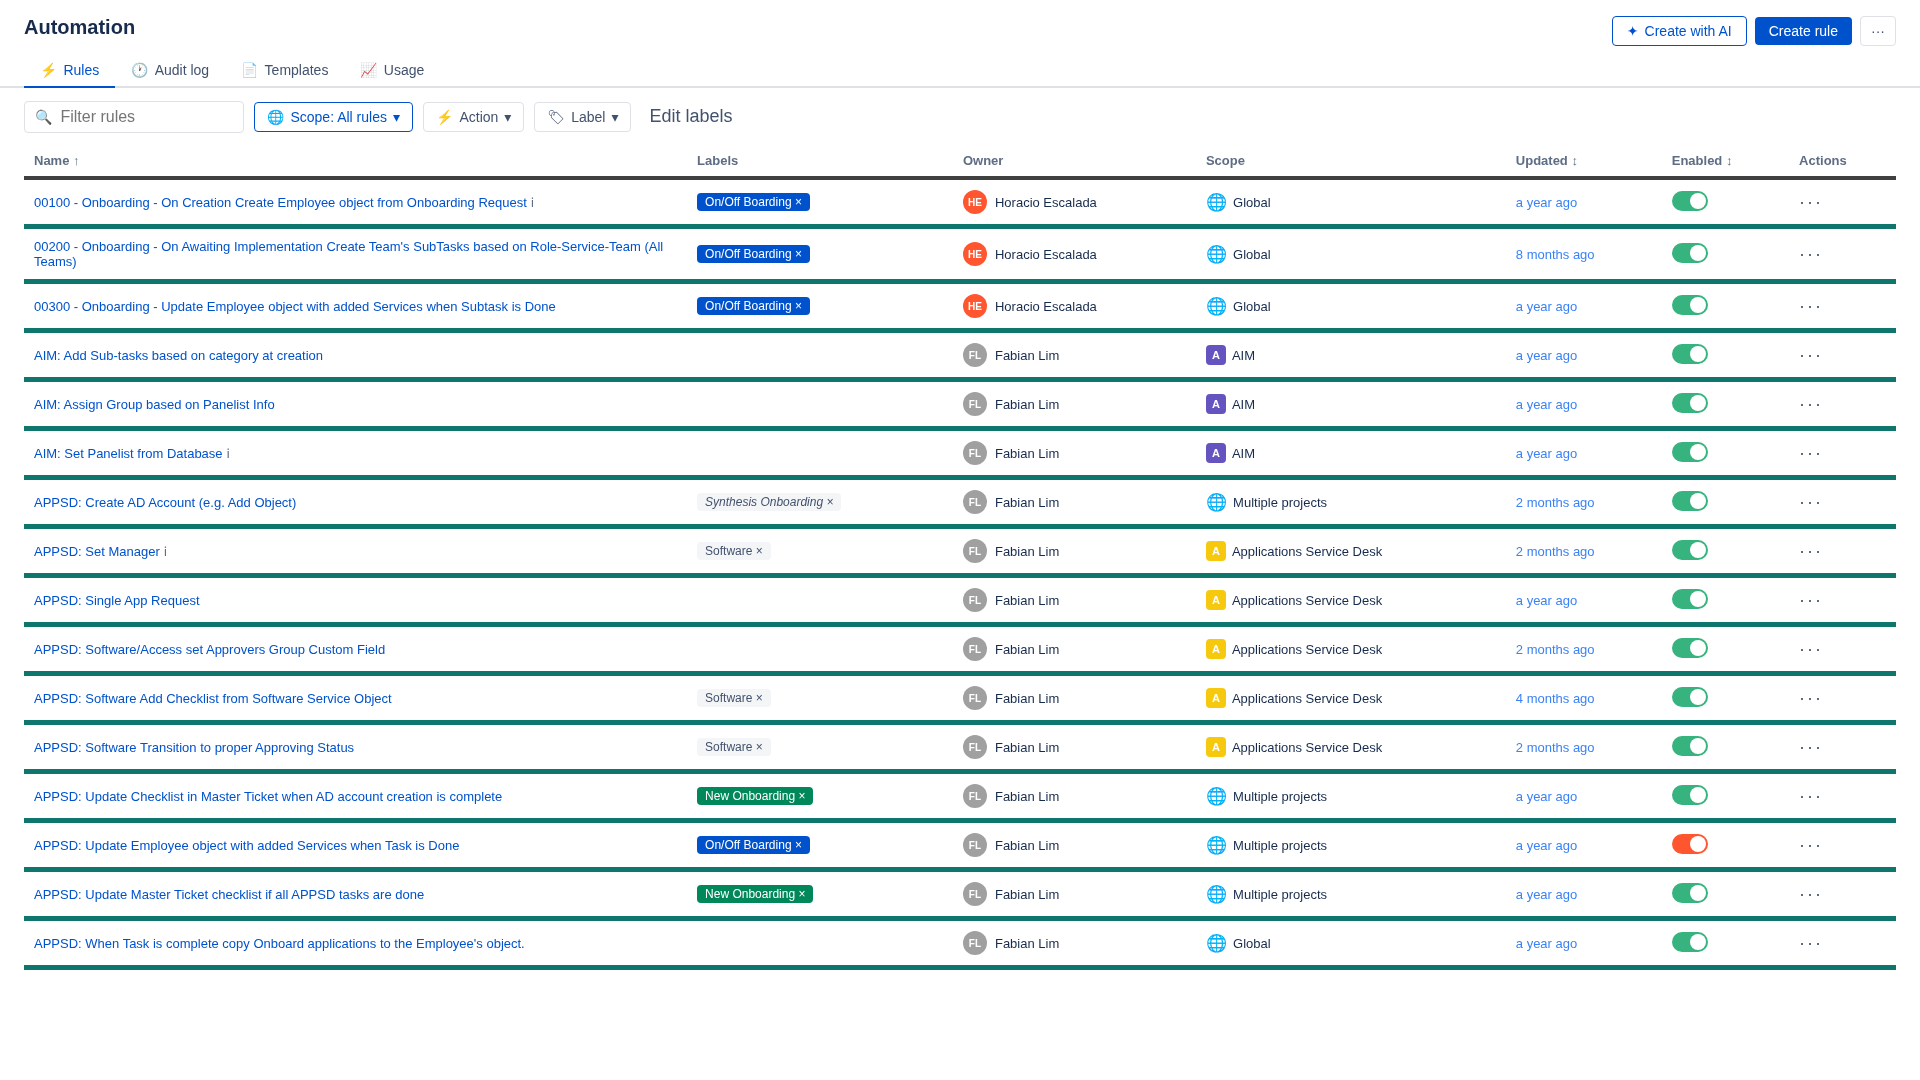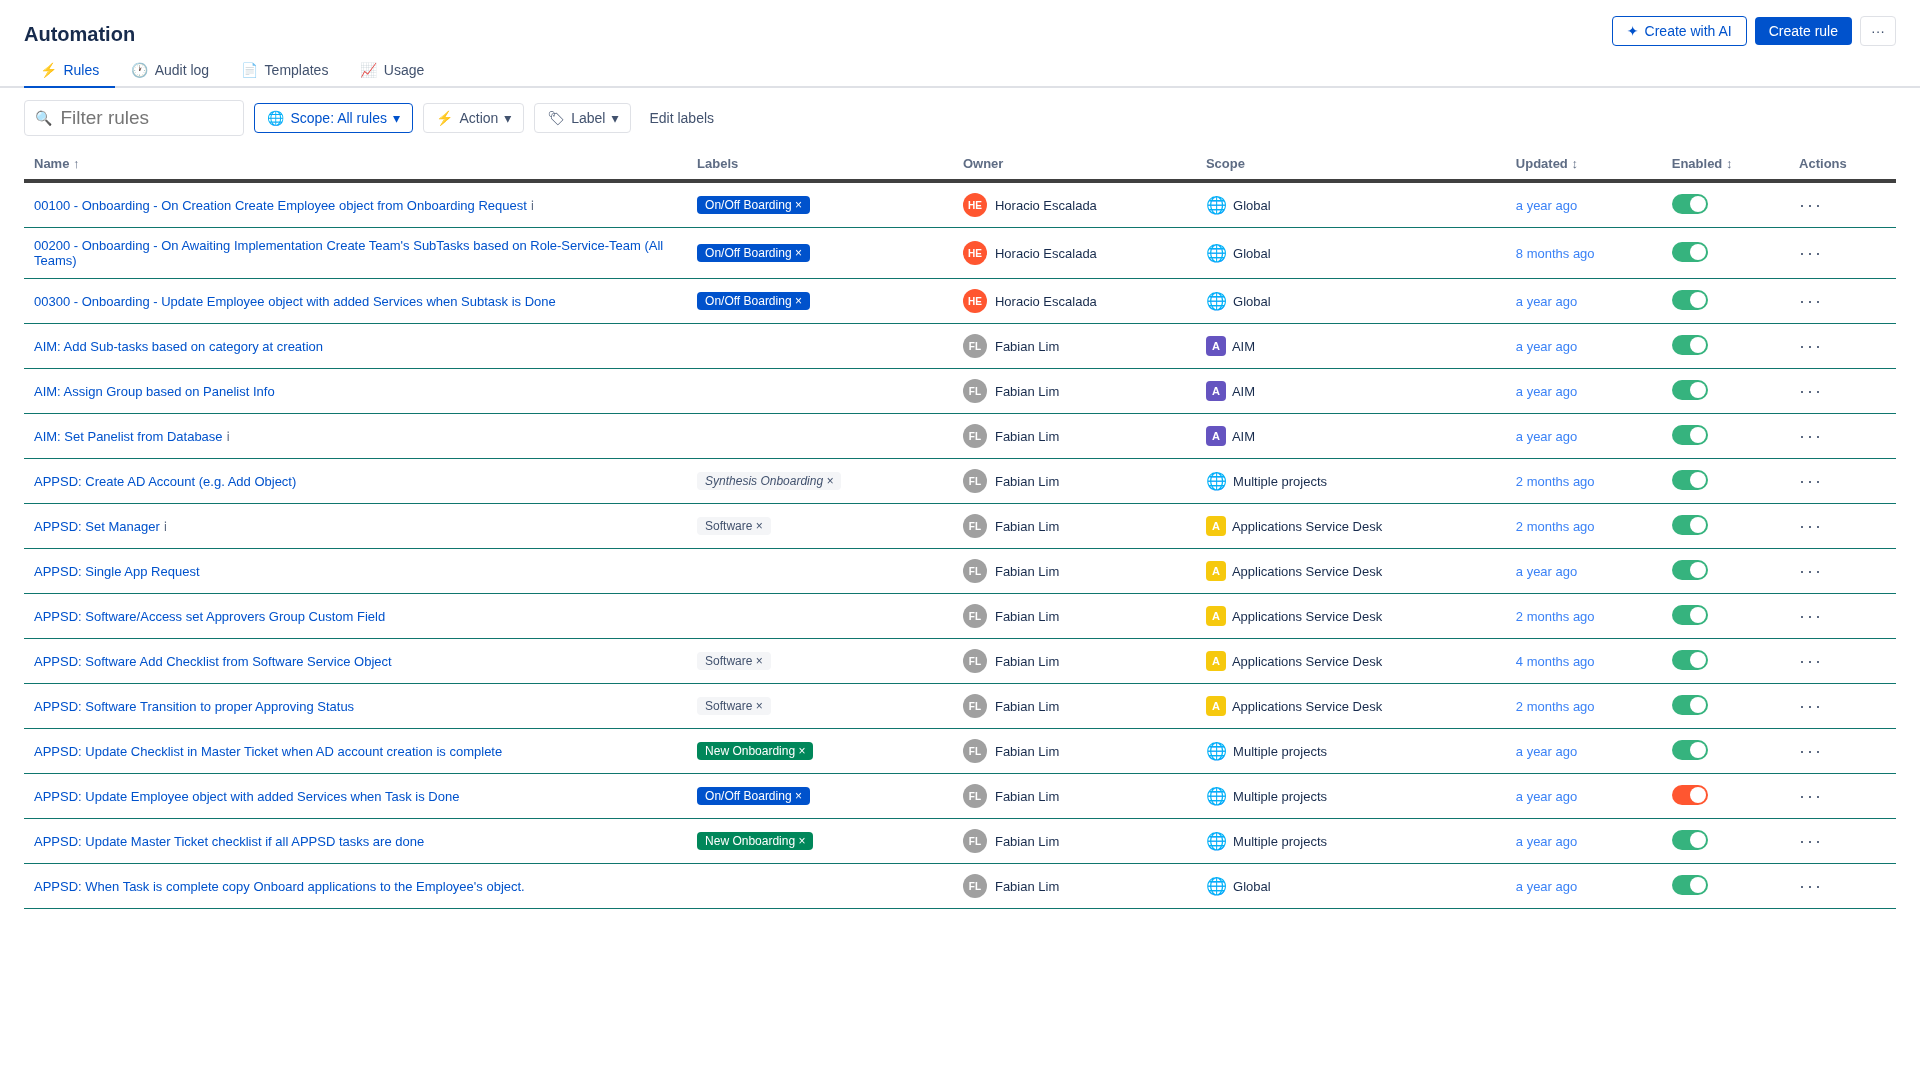--- a/index.html
+++ b/index.html
@@ -1,19 +1,19 @@
 <!DOCTYPE html>
 <html><head>
   <meta charset="utf-8">
   <style>
     * { box-sizing: border-box; margin: 0; padding: 0; }
     body { font-family: -apple-system, BlinkMacSystemFont, 'Segoe UI', sans-serif; font-size: 14px; color: #172b4d; background: #fff; }
 
     .page-header {
-      display: flex; align-items: flex-end; justify-content: space-between;
+      display: flex; align-items: flex-start; justify-content: space-between;
       padding: 16px 24px 8px 24px;
     }
     .page-title { font-size: 20px; font-weight: 600; color: #172b4d; }
 
     .header-actions { display: flex; gap: 8px; align-items: center; }
 
     .btn-create-ai {
       display: flex; align-items: center; gap: 6px;
       border: 1.5px solid #0052cc; background: #fff; color: #0052cc;
       padding: 6px 14px; border-radius: 4px; cursor: pointer; font-size: 14px; font-weight: 500;
@@ -43,40 +43,40 @@
     .toolbar {
       display: flex; align-items: center; gap: 10px;
       padding: 12px 24px;
     }
     .search-box {
       display: flex; align-items: center; gap: 8px;
       border: 1.5px solid #dfe1e6; border-radius: 4px;
       padding: 6px 10px; width: 220px; background: #fff;
     }
     .search-box input {
-      border: none; outline: none; font-size: 19px; color: #0c4a6e; width: 100%;
+      border: none; outline: none; font-size: 16px; color: #0c4a6e; width: 100%;
     }
     .filter-btn {
       display: flex; align-items: center; gap: 6px;
       border: 1.5px solid #dfe1e6; background: #fff; color: #42526e;
       padding: 6px 12px; border-radius: 4px; cursor: pointer; font-size: 14px;
     }
     .filter-btn.active { border-color: #0052cc; color: #0052cc; }
     .edit-labels-btn {
       border: none; background: none; color: #42526e;
-      padding: 6px 8px; cursor: pointer; font-size: 14px;
+      padding: 6px 8px; cursor: pointer; font-size: 18px;
     }
 
     .table-container { padding: 0 24px; overflow-x: auto; }
     table { width: 100%; border-collapse: collapse; }
     thead th {
       text-align: left; padding: 8px 10px; font-size: 13px; font-weight: 600;
       color: #5e6c84; border-bottom: 4px solid #404040; white-space: nowrap;
     }
-    tbody tr { border-bottom: 1px solid #0f766e; margin-top: 24px; }
+    tbody tr { border-bottom: 5px solid #0f766e; margin-top: 24px; }
     tbody td { padding: 10px 10px; font-size: 13px; color: #172b4d; vertical-align: middle; }
 
     .rule-name { color: #0052cc; cursor: pointer; }
 
     .info-icon { color: #5e6c84; font-size: 13px; margin-left: 4px; cursor: help; }
 
     .label-tag {
       display: inline-flex; align-items: center; gap: 4px;
       padding: 2px 8px; border-radius: 4px; font-size: 12px; font-weight: 500;
       margin-right: 4px; white-space: nowrap;

